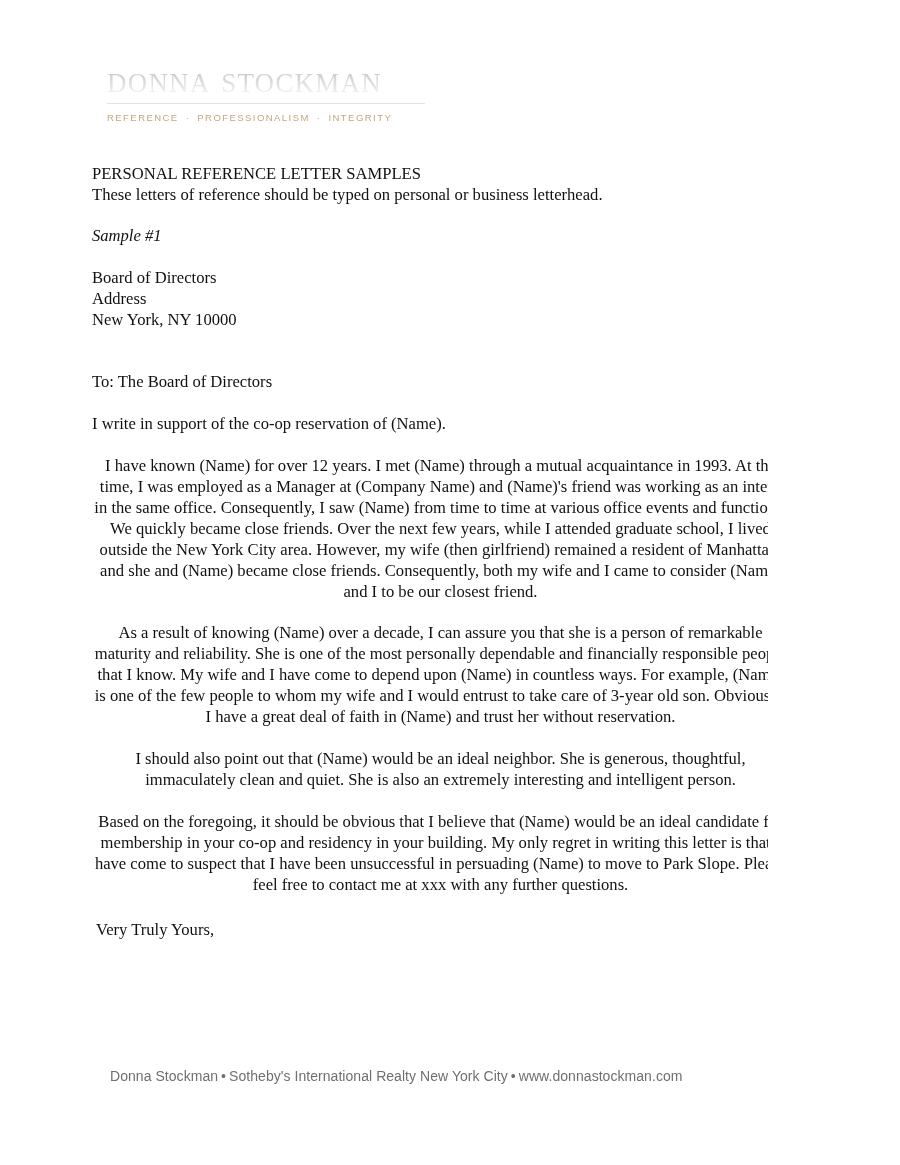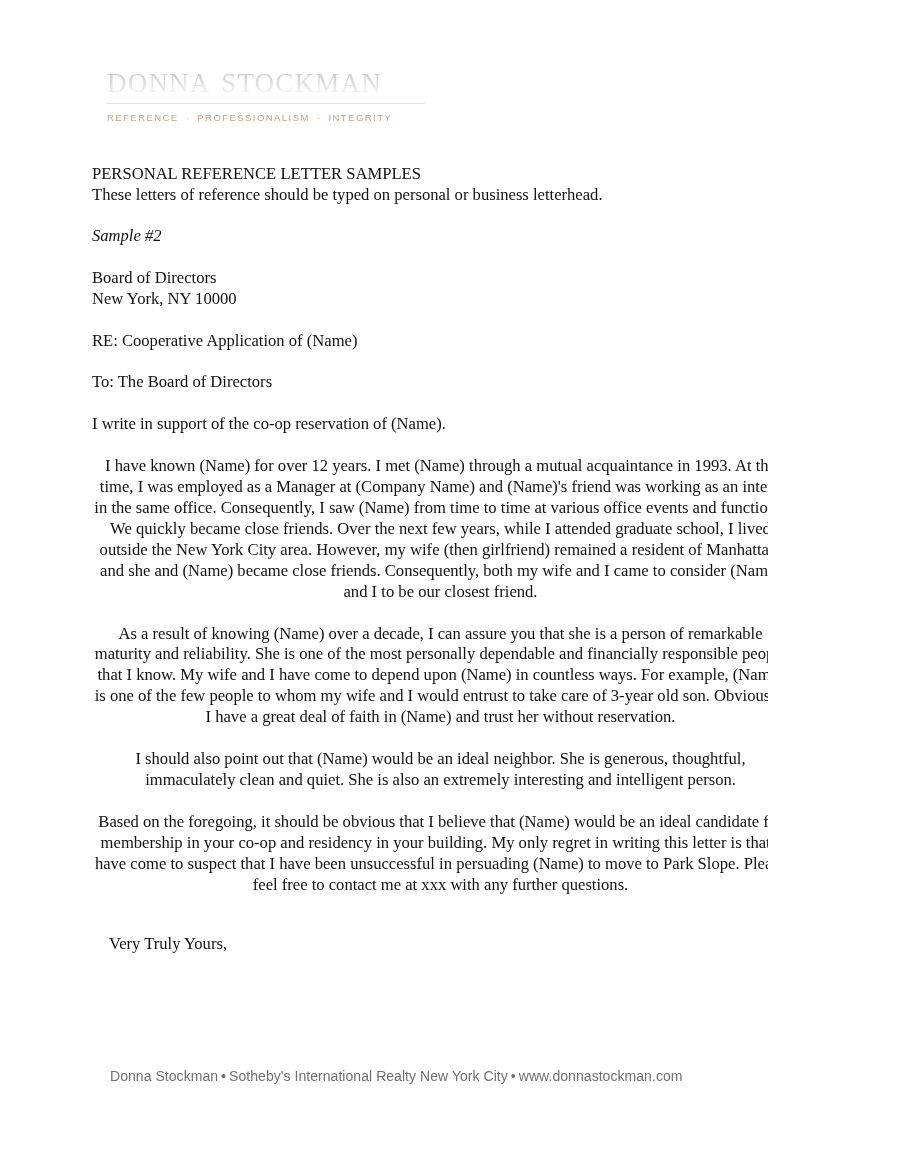--- a/index.html
+++ b/index.html
@@ -85,21 +85,21 @@
     font-style: italic;
   }
   .addr-line {
     line-height: 20.8px;
   }
   p.para {
     margin: 0;
     text-align: center;
   }
   .closing {
-    margin: 17px;
+    margin: 4px;
   }
 
   
   .footer {
     position: absolute;
     left: 110px;
     top: 1068px;
     width: 700px;
     font-family: "Liberation Sans", "DejaVu Sans", sans-serif;
     font-size: 14px;
@@ -124,30 +124,30 @@
     </div>
   </div>
 
   <div class="letter">
 
     <div class="title-line">PERSONAL REFERENCE LETTER SAMPLES</div>
     <div class="title-line">These letters of reference should be typed on personal or business letterhead.</div>
 
     <div class="gap-md"></div>
 
-    <div class="sample-label">Sample #2</div>
+    <div class="sample-label">Sample #1</div>
 
     <div class="gap-md"></div>
 
     <div class="addr-line">Board of Directors</div>
+    <div class="addr-line">Address</div>
     <div class="addr-line">New York, NY 10000</div>
 
     <div class="gap-md"></div>
 
-    <div class="blk">RE: Cooperative Application of (Name)</div>
 
     <div class="gap-md"></div>
 
     <div class="blk">To:  The Board of Directors</div>
 
     <div class="gap-md"></div>
 
     <div class="blk">I write in support of the co-op reservation of (Name).</div>
 
     <div class="gap-md"></div>

